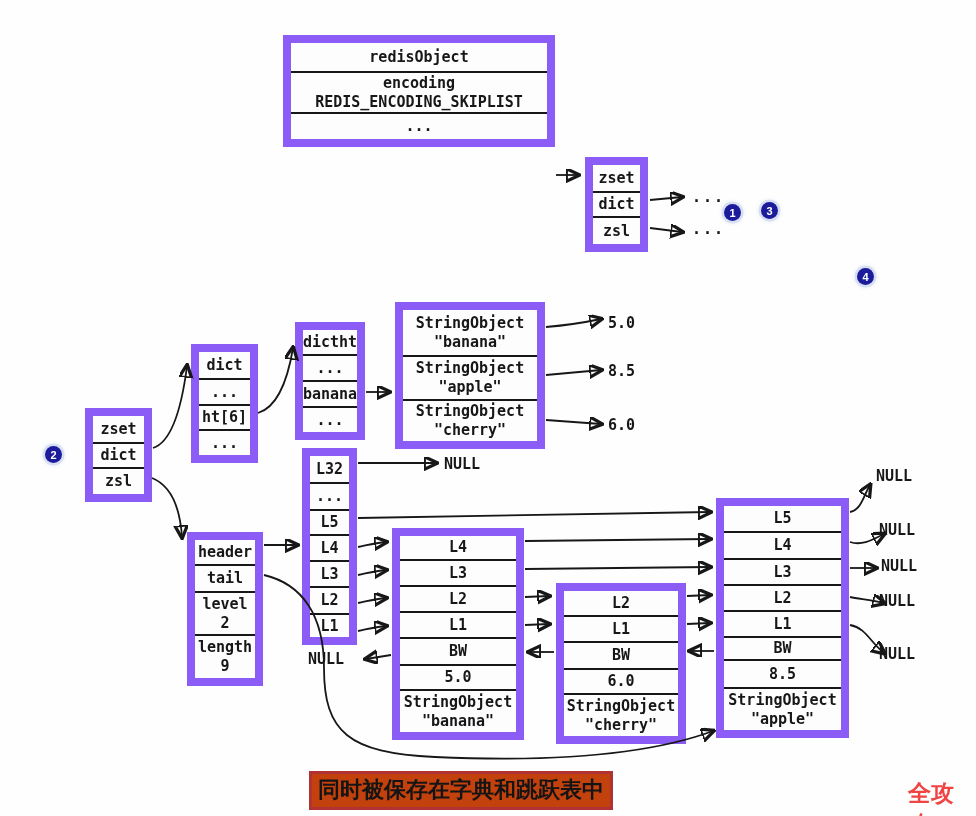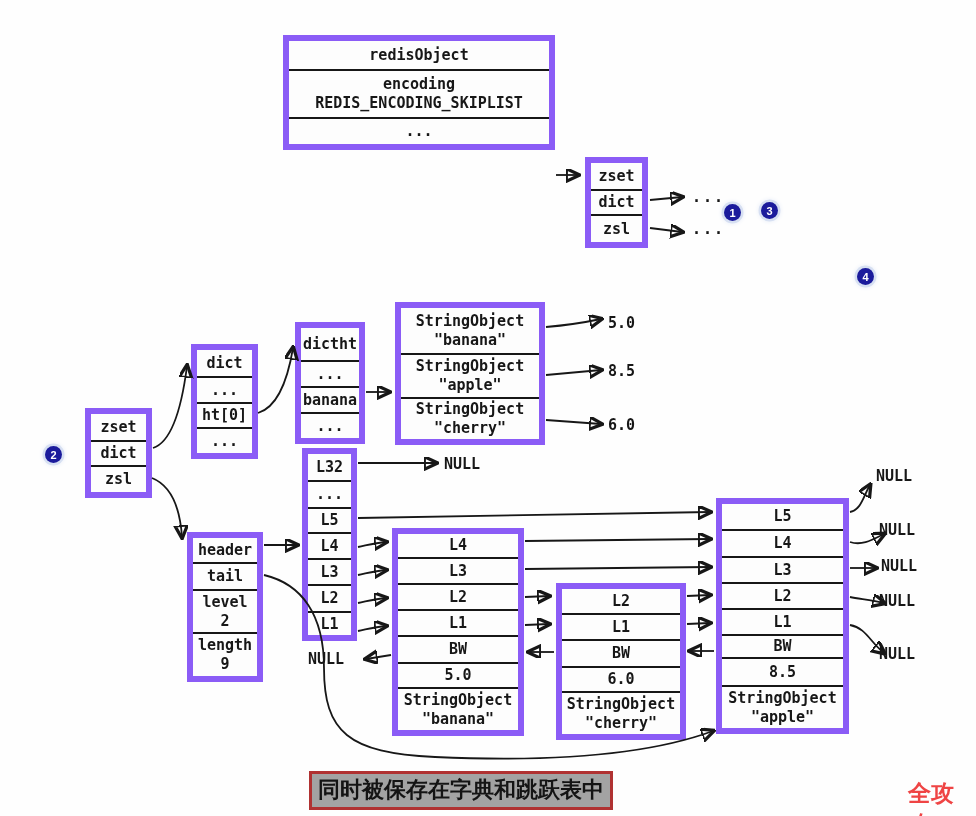--- a/index.html
+++ b/index.html
@@ -1,21 +1,21 @@
 <!DOCTYPE html>
 <html><head>
 <meta charset="utf-8">
 <style>
   html,body { margin:0; padding:0; background:#ffffff; }
   #canvas {
     position:relative; width:976px; height:816px; background:#fefefe;
     font-family:"DejaVu Sans Mono","Liberation Mono",monospace; overflow:hidden;
   }
   .box {
-    position:absolute; border:6px solid #8b5cf6; background:#fdfdfd;
+    position:absolute; border:8px solid #8b5cf6; background:#fdfdfd;
     box-sizing:border-box; z-index:2;
   }
   .cell {
     display:flex; align-items:center; justify-content:center;
     font-weight:bold; font-size:15px; line-height:1.25; color:#171717;
     white-space:pre-line; text-align:center; box-sizing:border-box;
     font-family:"DejaVu Sans Mono","Liberation Mono",monospace;
   }
   .cell + .cell { border-top:2px solid #171717; }
   .float-label {
@@ -30,60 +30,60 @@
     box-shadow:0 0 0 2.5px #d7e0f2, 0 0 4px 3px #eef2fa; z-index:4;
   }
   #arrow-layer { position:absolute; left:0; top:0; z-index:5; pointer-events:none; }
   #arrow-layer path { fill:none; stroke:#171717; stroke-width:1.8; }
   .caption {
     position:absolute; left:308px; top:773px; height:34px; z-index:3;
     display:flex; align-items:center;
     font:bold 22px "Liberation Sans","DejaVu Sans",sans-serif; color:#141414;
   }
   .caption-highlight {
-    border:3px solid #b03232; background:#a3a3a3; padding:1px 6px 2px 6px; margin-left:1px;
+    border:3px solid #b03232; background:#c2410c; padding:1px 6px 2px 6px; margin-left:1px;
   }
   .watermark {
     position:absolute; left:908px; top:778px; z-index:3;
     font:bold 23px "Liberation Sans","DejaVu Sans",sans-serif; color:#ef4444;
   }
 </style>
 </head>
 <body>
 
 <div id="canvas">
 
   <div class="box" style="left:283px;top:35px;width:272px;">
     <div class="cell" style="height:28px">redisObject</div>
-    <div class="cell" style="height:48px">encoding
+    <div class="cell" style="height:41px">encoding
 REDIS_ENCODING_SKIPLIST</div>
     <div class="cell" style="height:27px">...</div>
   </div>
 
   <div class="box" style="left:585px;top:157px;width:63px;">
     <div class="cell" style="height:26px">zset</div>
     <div class="cell" style="height:25px">dict</div>
     <div class="cell" style="height:28px">zsl</div>
   </div>
 
   <div class="box" style="left:85px;top:408px;width:67px;">
     <div class="cell" style="height:26px">zset</div>
     <div class="cell" style="height:25px">dict</div>
     <div class="cell" style="height:27px">zsl</div>
   </div>
 
   <div class="box" style="left:191px;top:344px;width:67px;">
     <div class="cell" style="height:26px">dict</div>
     <div class="cell" style="height:26px">...</div>
-    <div class="cell" style="height:25px">ht[0]</div>
+    <div class="cell" style="height:25px">ht[6]</div>
     <div class="cell" style="height:26px">...</div>
   </div>
 
   <div class="box" style="left:295px;top:322px;width:70px;">
-    <div class="cell" style="height:32px">dictht</div>
+    <div class="cell" style="height:24px">dictht</div>
     <div class="cell" style="height:26px">...</div>
     <div class="cell" style="height:26px">banana</div>
     <div class="cell" style="height:26px">...</div>
   </div>
 
   <div class="box" style="left:395px;top:302px;width:150px;">
     <div class="cell" style="height:45px">StringObject
 "banana"</div>
     <div class="cell" style="height:44px">StringObject
 "apple"</div>

